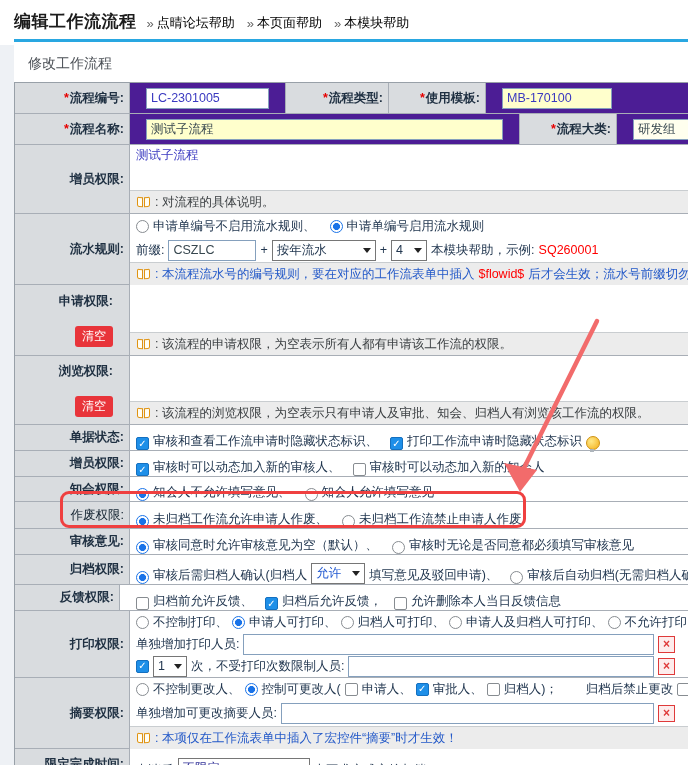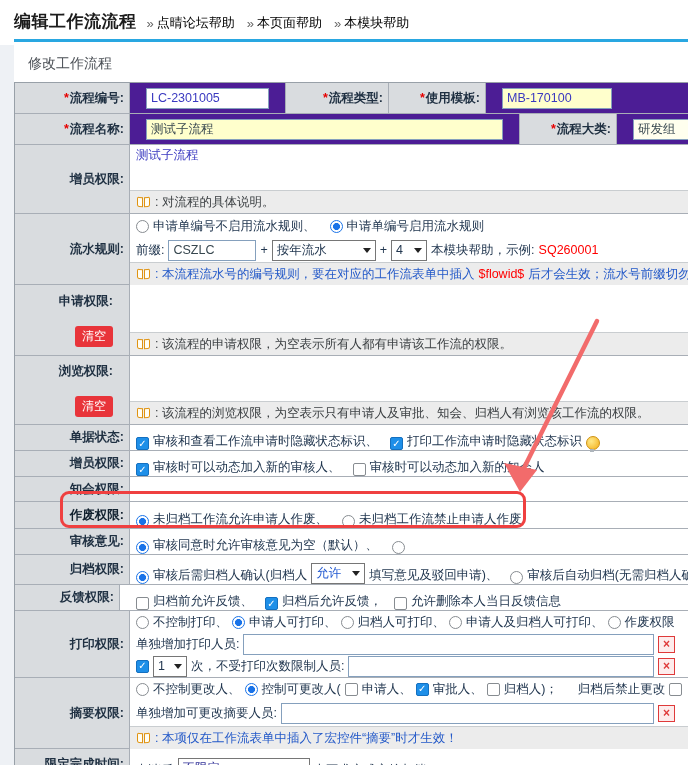--- a/index.html
+++ b/index.html
@@ -47,21 +47,21 @@
   .cb.on::after{content:"✓";color:#fff;font-size:10px;font-weight:bold;line-height:1}
   .clearbtn{background:#e8343a;color:#fff;font-size:12px;padding:2px 7px;border-radius:3px;cursor:pointer;font-weight:normal}
   .delx{width:15px;height:15px;border:1px solid #df3a3a;background:#fdecec;color:#df3a3a;display:inline-flex;align-items:center;justify-content:center;flex:none;font-weight:bold;font-size:12px;line-height:1}
   .delx::after{content:"×"}
   .book{position:relative;width:15px;height:12px;display:inline-block;flex:none}
   .book::before,.book::after{content:"";position:absolute;top:1px;width:6px;height:10px;background:#fffdf2;border:1px solid #e0920f;box-sizing:border-box}
   .book::before{left:1px;border-radius:2px 0 0 2px;transform:skewY(7deg)}
   .book::after{right:1px;border-radius:0 2px 2px 0;transform:skewY(-7deg)}
   .bulb{width:12px;height:12px;border-radius:50%;background:radial-gradient(circle at 35% 35%,#ffe989,#f3ae17);border:1px solid #cf9110;display:inline-block;position:relative;flex:none}
   .bulb::after{content:"";position:absolute;left:3px;bottom:-3px;width:4px;height:3px;background:#aeb5bc}
-  .gap16{margin-left:16px}
+  .gap16{margin-left:24px}
   .txtbody{color:#3a39c0;padding:2px 6px;white-space:pre-wrap}
   
   .ann-box{position:absolute;left:60px;top:491px;width:460px;height:31px;border:3px solid #ef4040;border-radius:9px;pointer-events:none}
   .ann-svg{position:absolute;left:0;top:0;pointer-events:none}
 </style>
 </head>
 <body>
 
 <div class="leftstrip"></div>
 
@@ -214,38 +214,45 @@
     <div class="cnt center line">
       <span class="cb on"></span>
         <span class="ot">审核时可以动态加入新的审核人、</span>
       <span class="cb" style="margin-left:8px"></span>
         <span class="ot">审核时可以动态加入新的知会人</span>
     </div>
   </div>
 
   <div class="trow" style="height:24px">
     <div class="lab">知会权限:</div>
+    <div class="cnt center line">
+      <span class="rd on"></span>
+        <span class="ot">知会人不允许填写意见、</span>
+      <span class="rd" style="margin-left:10px"></span>
+        <span class="ot">知会人允许填写意见</span>
+    </div>
   </div>
 
   <div class="trow" style="height:26px">
-    <div class="lab" style="font-weight:bold;color:#10202e">作废权限:</div>
+    <div class="lab" style="font-weight:normal;color:#10202e">作废权限:</div>
     <div class="cnt center line">
       <span class="rd on"></span>
         <span class="ot">未归档工作流允许申请人作废、</span>
       <span class="rd" style="margin-left:10px"></span>
         <span class="ot">未归档工作流禁止申请人作废</span>
     </div>
   </div>
 
   <div class="trow" style="height:25px">
     <div class="lab">审核意见:</div>
     <div class="cnt center line">
       <span class="rd on"></span>
         <span class="ot">审核同意时允许审核意见为空（默认）、</span>
       <span class="rd" style="margin-left:10px"></span>
+        <span class="ot">审核时无论是否同意都必须填写审核意见</span>
     </div>
   </div>
 
   <div class="trow" style="height:29px">
     <div class="lab">归档权限:</div>
     <div class="cnt center line">
       <span class="rd on"></span>
         <span class="ot">审核后需归档人确认(归档人</span>
       <span class="sel" style="width:54px;color:#2158d0">
           <span>允许</span>
@@ -277,21 +284,21 @@
       <div class="line" style="height:22px">
         <span class="rd"></span>
           <span class="ot">不控制打印、</span>
         <span class="rd on"></span>
           <span class="ot">申请人可打印、</span>
         <span class="rd"></span>
           <span class="ot">归档人可打印、</span>
         <span class="rd"></span>
           <span class="ot">申请人及归档人可打印、</span>
         <span class="rd"></span>
-          <span class="ot">作废权限</span>
+          <span class="ot">不允许打印</span>
       </div>
       <div class="line pr" style="height:22px">
         <span class="ot">单独增加打印人员:</span>
         <div class="inp" style="flex:1"></div>
         <span class="delx"></span>
       </div>
       <div class="line pr" style="height:22px">
         <span class="cb on"></span>
         <span class="sel" style="width:34px">
             <span>1</span>

